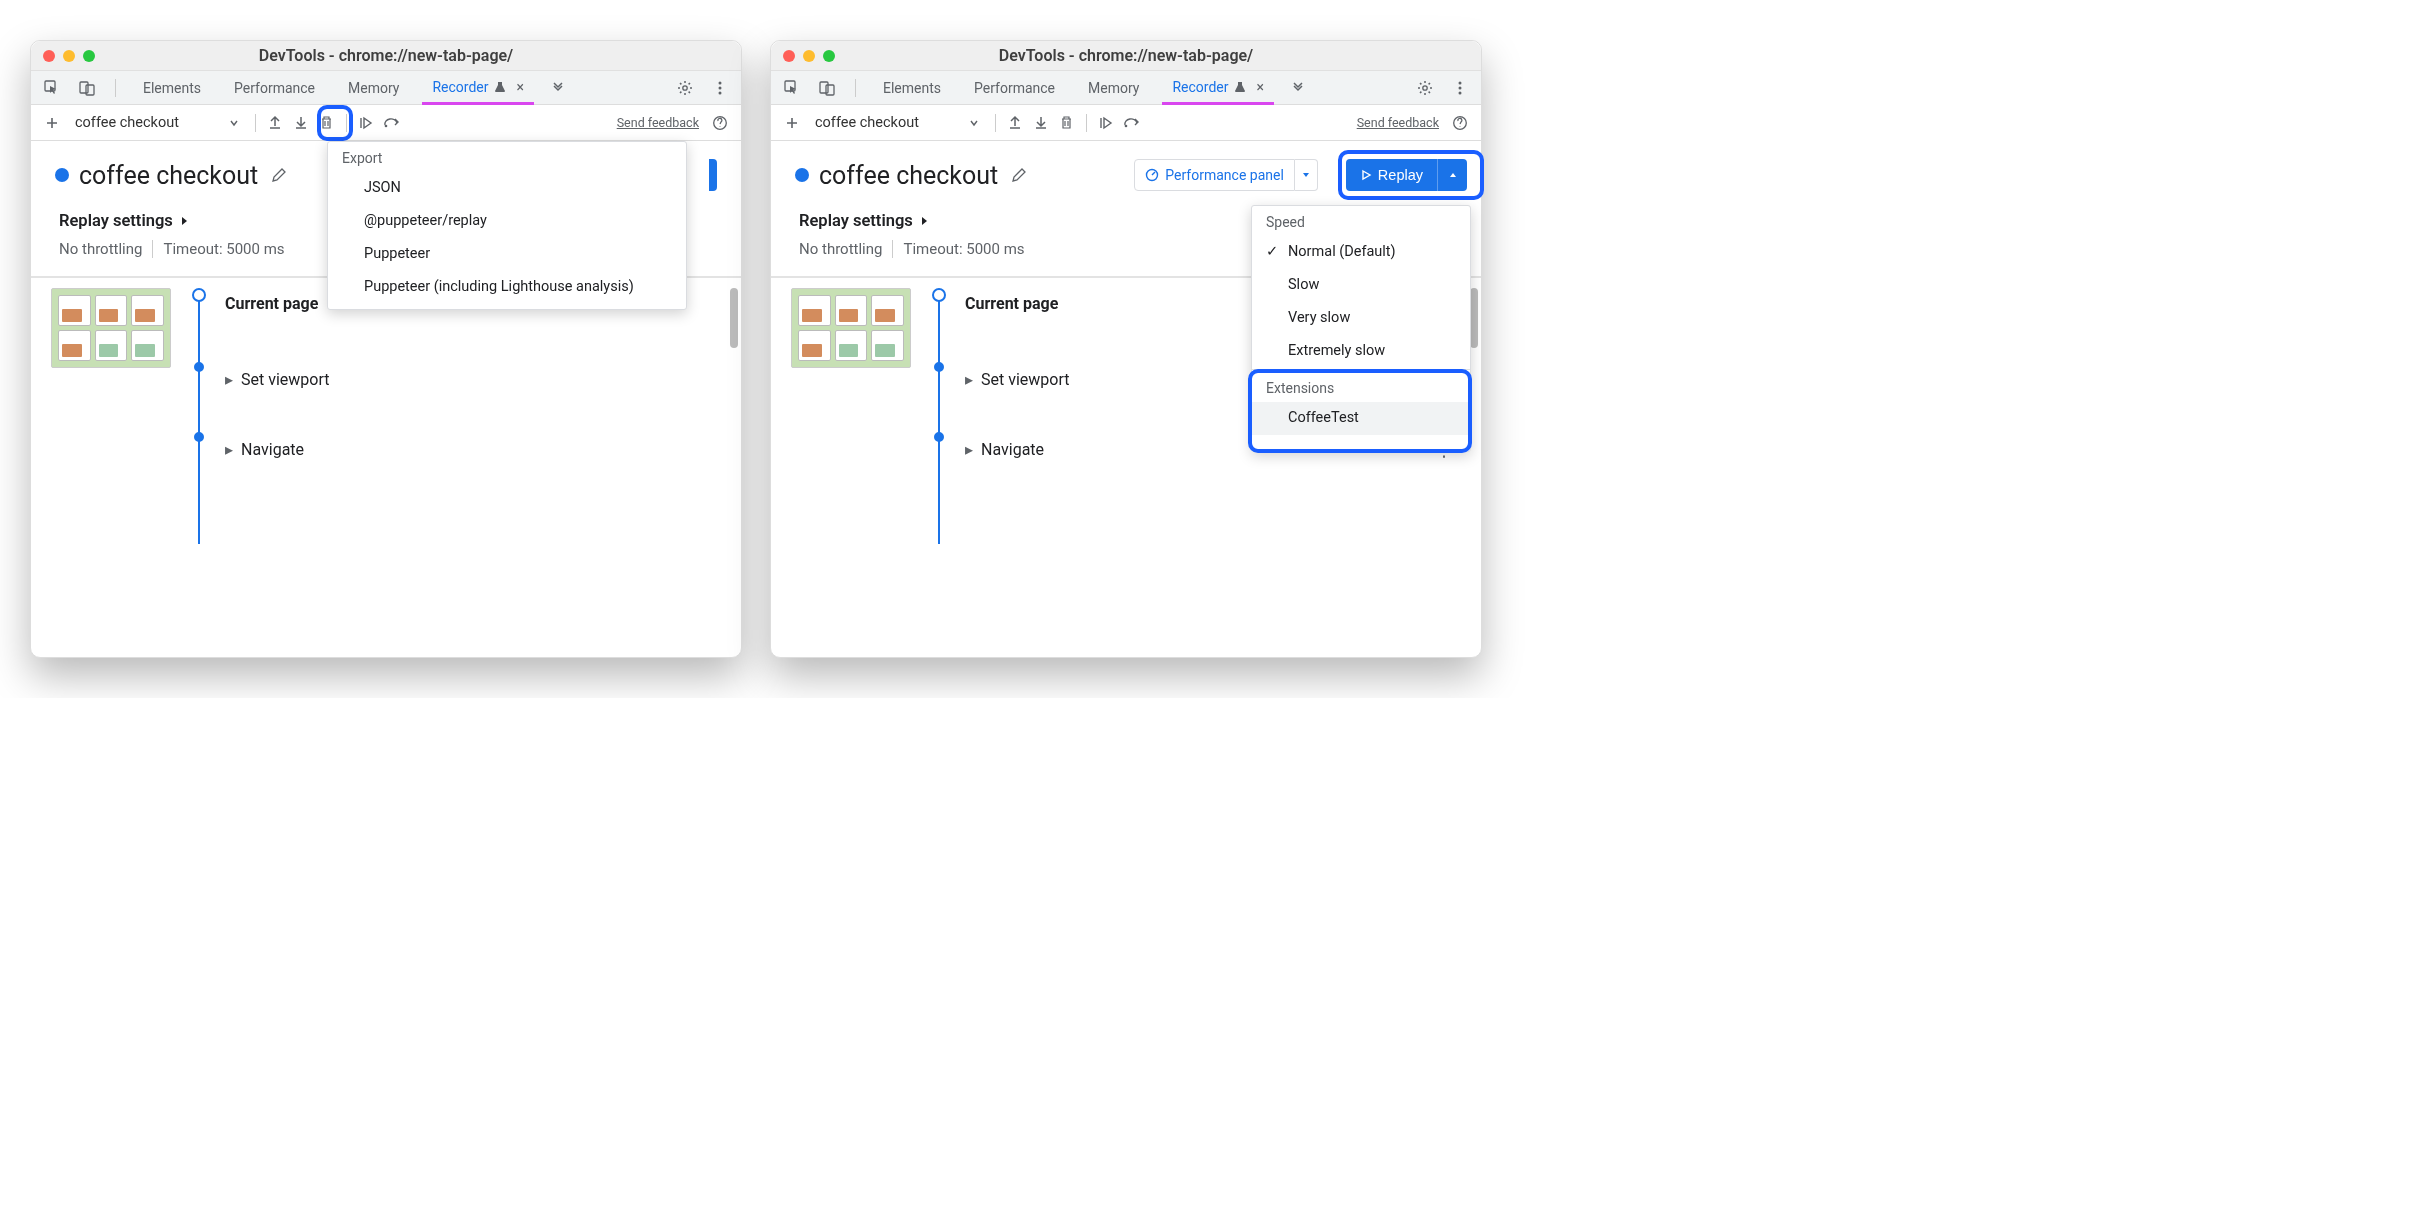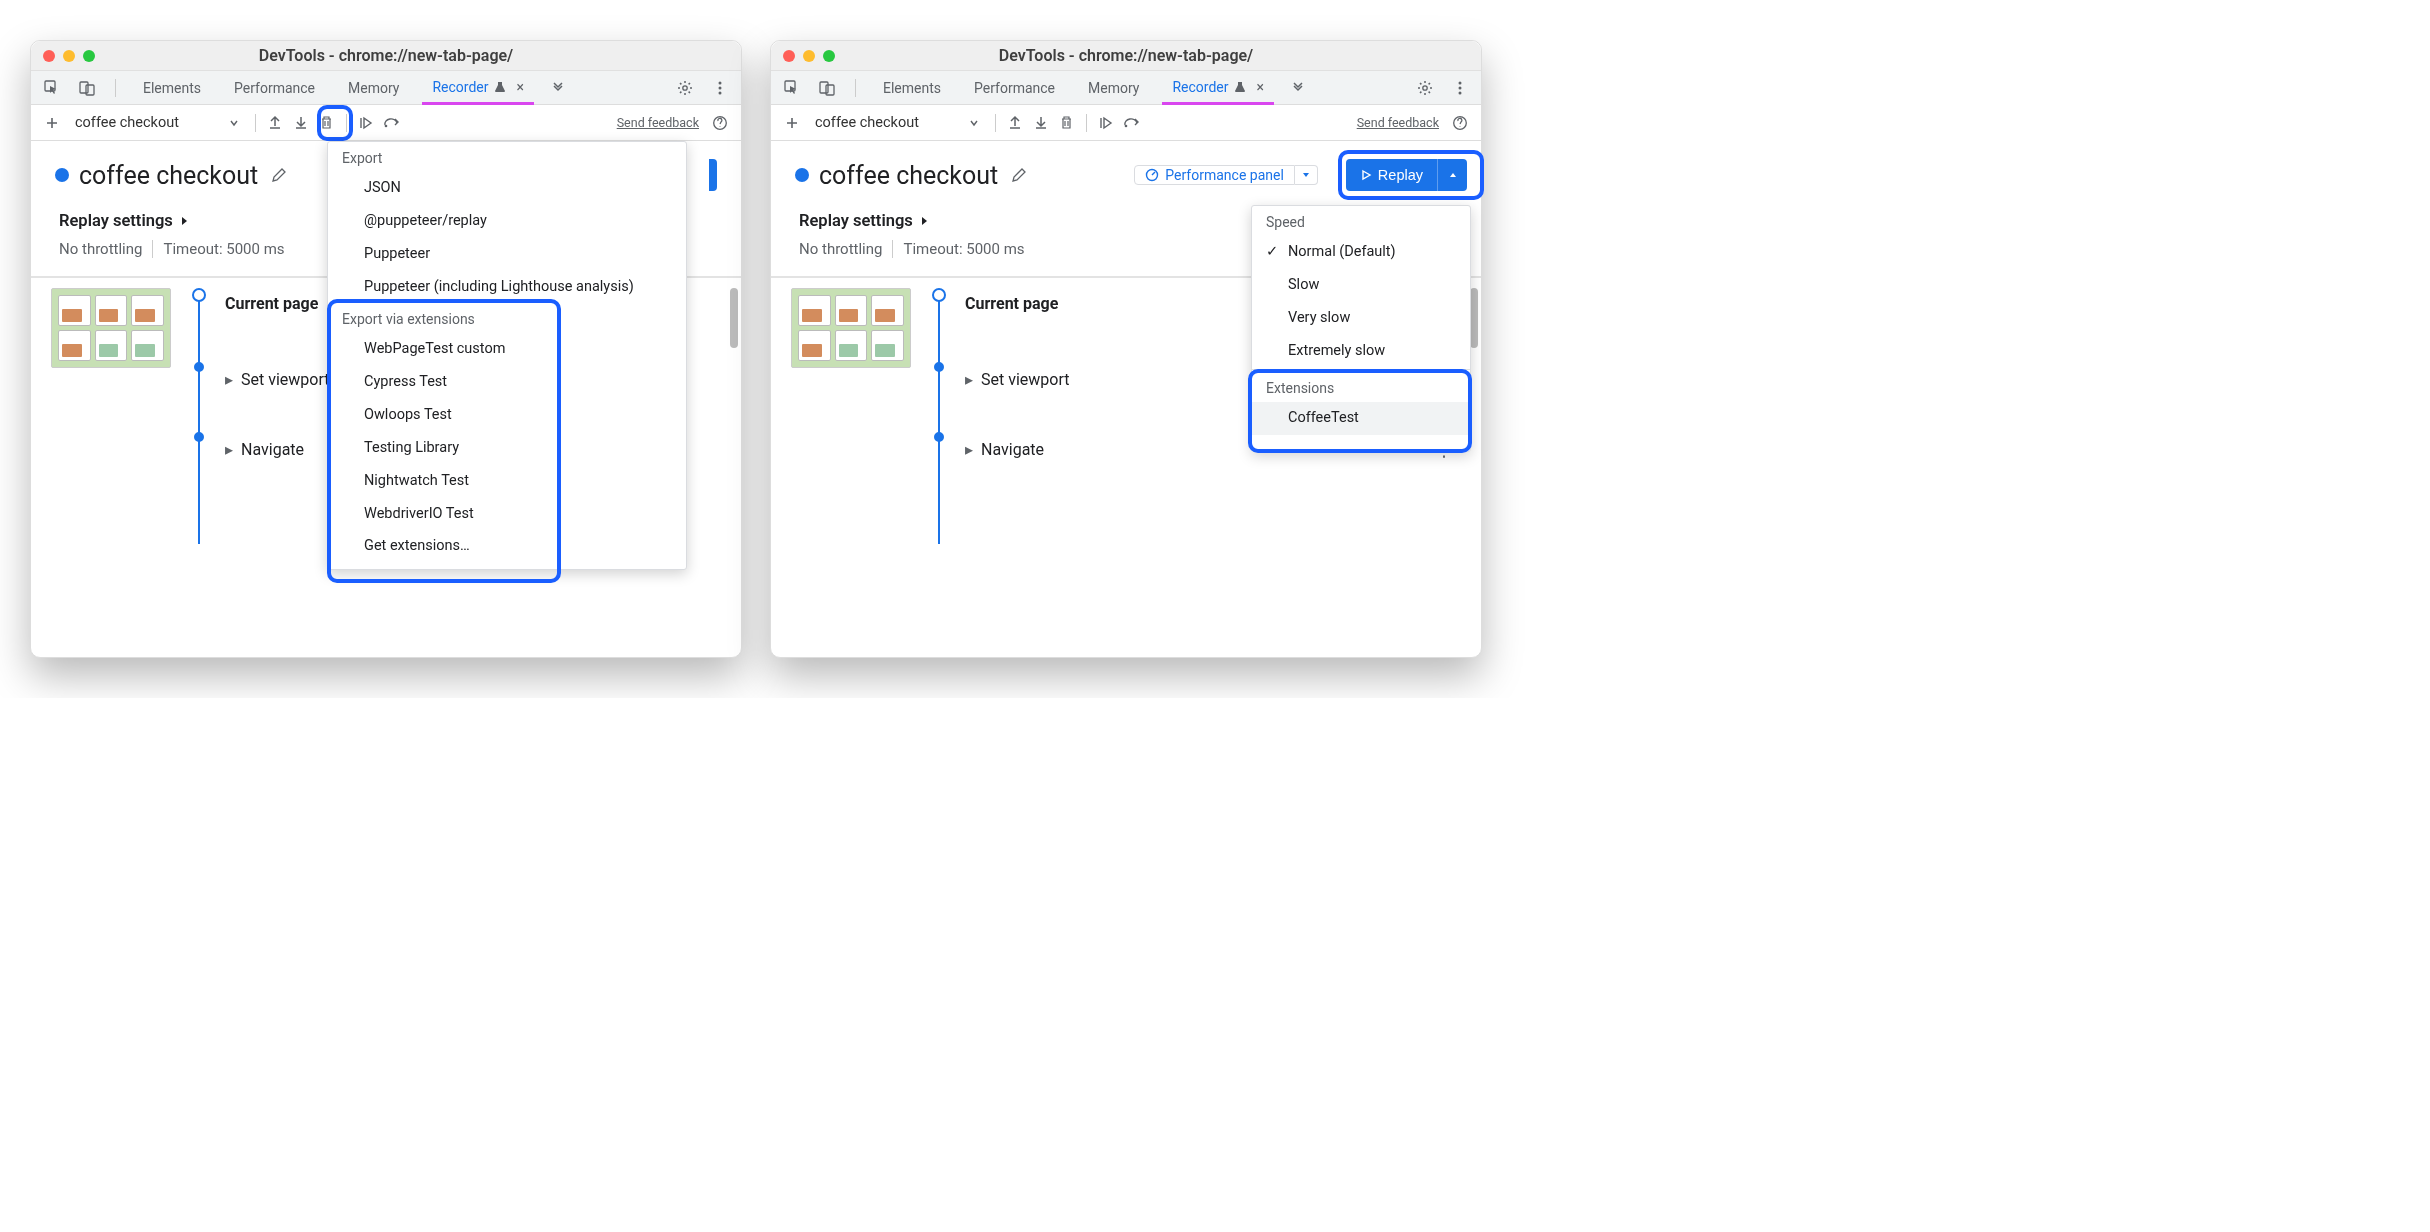--- a/index.html
+++ b/index.html
@@ -81,21 +81,21 @@
     position: absolute; pointer-events: none;
   }
   
   .heading-row {
     display: flex; align-items: center; padding: 18px 24px 14px 24px;
     gap: 10px; position: relative;
   }
   .status-dot { width: 14px; height: 14px; border-radius: 50%; background: #1a73e8; }
   .heading-text { font-size: 25px; font-weight: 400; color: #202124; }
   .pill-btn {
-    display: flex; align-items: center; gap: 6px; height: 20px;
+    display: flex; align-items: center; gap: 6px; height: 32px;
     border: 1px solid #dadce0; border-radius: 4px; padding: 0 10px;
     color: #1a73e8; font-size: 14px; cursor: pointer; background: #fff;
   }
   .pill-group { display: flex; }
   .pill-group .pill-btn { border-radius: 0; }
   .pill-group .pill-btn:first-child { border-radius: 4px 0 0 4px; }
   .pill-group .pill-btn:last-child { border-radius: 0 4px 4px 0; border-left: 0; }
   .replay-btn {
     display: flex; align-items: center; gap: 6px; height: 32px;
     background: #1a73e8; color: #fff; font-size: 14.5px; font-weight: 500;
@@ -321,31 +321,20 @@
       </div>
     </div>
   </div>
 
   <div class="menu-panel" style="left:296px; top:100px; width:360px; padding-bottom:6px;">
     <div class="menu-section-label">Export</div>
     <div class="menu-item">JSON</div>
     <div class="menu-item">@puppeteer/replay</div>
     <div class="menu-item">Puppeteer</div>
     <div class="menu-item">Puppeteer (including Lighthouse analysis)</div>
-    <div style="position:relative;">
-      <div class="highlight-ring" style="left:-1px; right:auto; top:-4px; width:234px; height:284px;"></div>
-      <div class="menu-section-label">Export via extensions</div>
-      <div class="menu-item">WebPageTest custom</div>
-      <div class="menu-item">Cypress Test</div>
-      <div class="menu-item">Owloops Test</div>
-      <div class="menu-item">Testing Library</div>
-      <div class="menu-item">Nightwatch Test</div>
-      <div class="menu-item">WebdriverIO Test</div>
-      <div class="menu-item">Get extensions…</div>
-    </div>
   </div>
 
 </div>
 
 <div class="window">
 
   <div class="titlebar">
     <div class="traffic">
       <span class="tl-close"></span>
       <span class="tl-min"></span>

